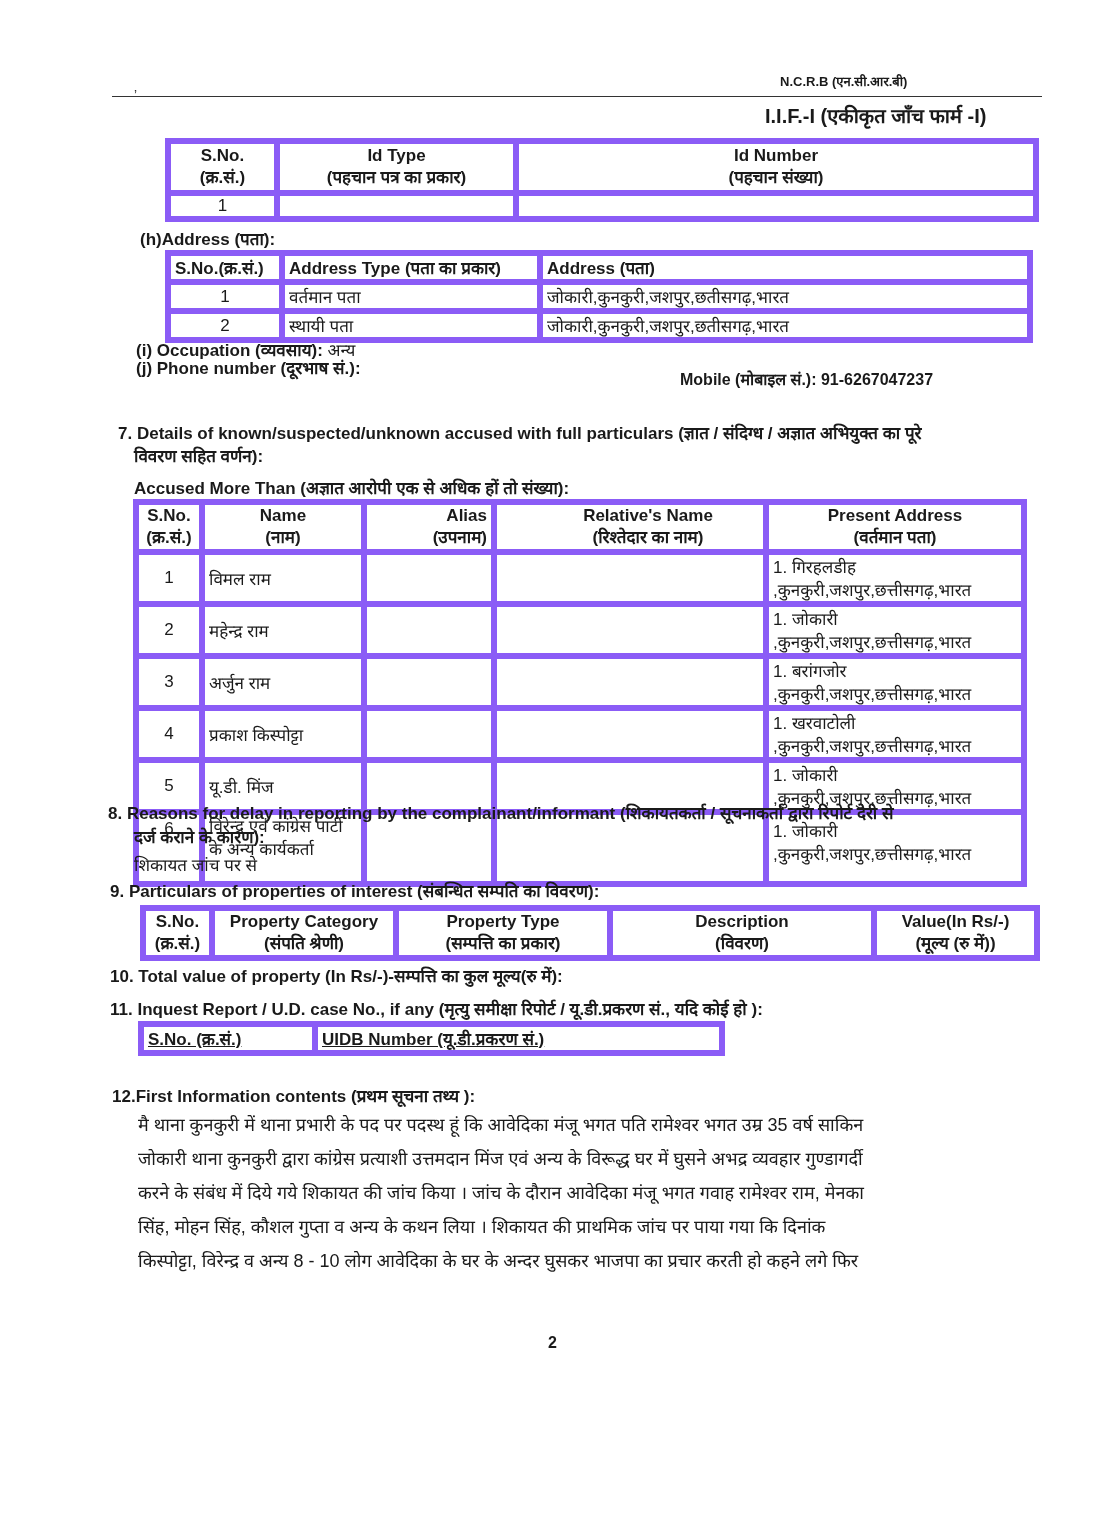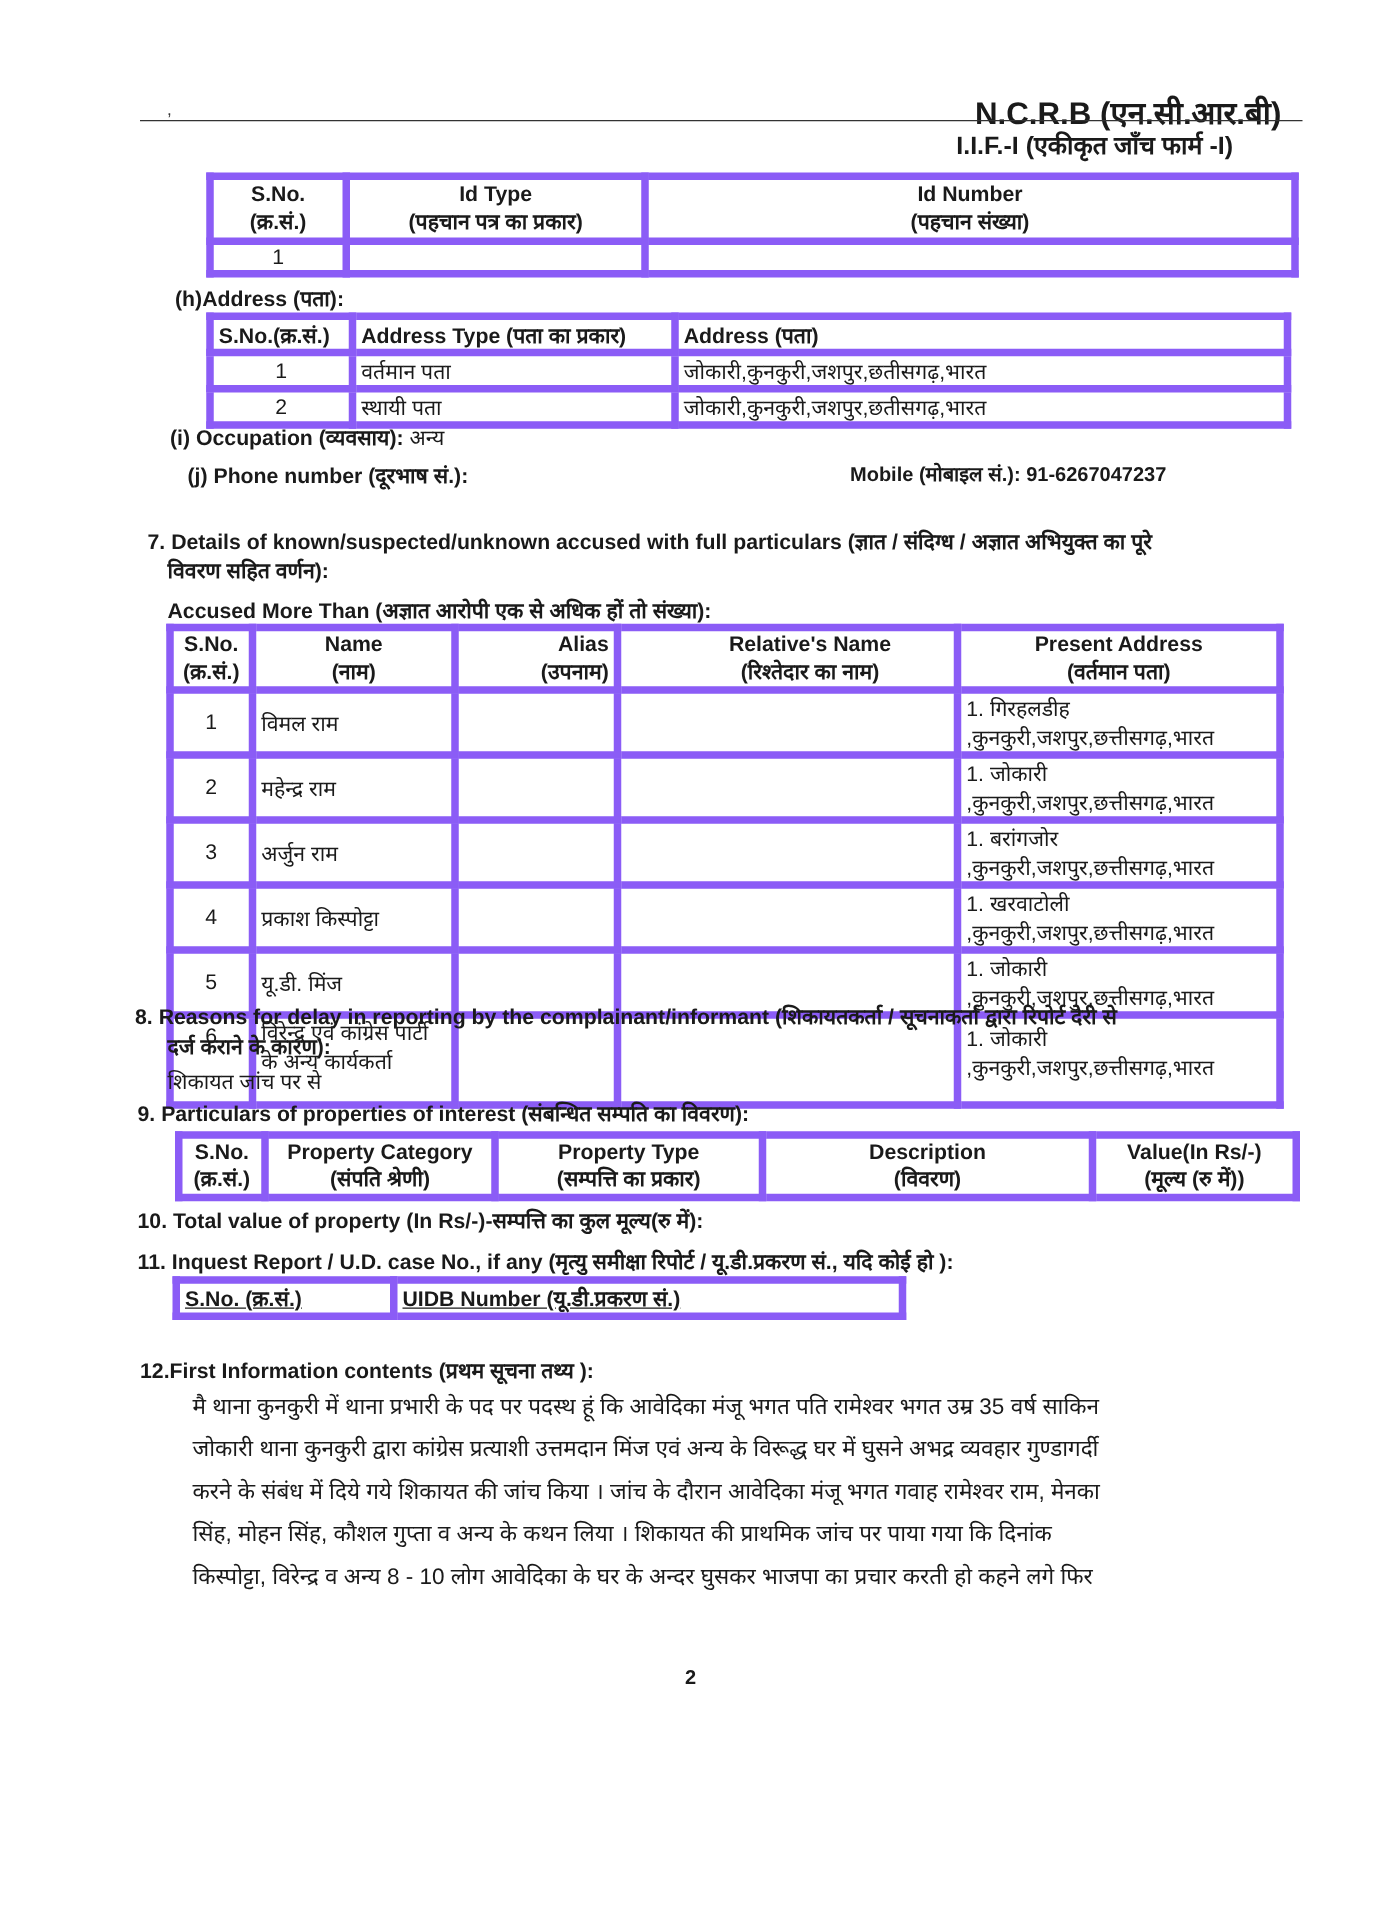--- a/index.html
+++ b/index.html
@@ -1,21 +1,21 @@
 <!DOCTYPE html>
 <html><head>
 <meta charset="utf-8">
 <style>
   html, body { margin: 0; padding: 0; }
   body {
     width: 1110px; height: 1536px; background: #ffffff; position: relative; overflow: hidden;
     font-family: "Liberation Sans", "DejaVu Sans", sans-serif; color: #1a1a1a;
   }
   .abs { position: absolute; }
-  .hdr1 { left: 780px; top: 72px; font-size: 25px; font-weight: bold; }
+  .hdr1 { left: 780px; top: 72px; font-size: 13px; font-weight: bold; }
   .hdr-rule { left: 112px; top: 96px; width: 930px; height: 0; border-top: 1.5px solid #333; }
   .hdr2 { left: 765px; top: 102px; font-size: 20px; font-weight: bold; }
   .tick { font-size: 14px; color: #333; }
   table { border-collapse: collapse; position: absolute; font-size: 17px; }
   td, th { border: 6px solid #8b5cf6; padding: 0 4px; font-weight: normal; vertical-align: middle; }
   th { font-weight: bold; text-align: center; line-height: 22px; }
   .b { font-weight: bold; }
   .c { text-align: center; }
   .lbl { font-size: 17px; font-weight: bold; }
   .txt { font-size: 17px; }
@@ -63,21 +63,21 @@
     <td>स्थायी पता</td>
     <td>जोकारी,कुनकुरी,जशपुर,छतीसगढ़,भारत</td>
   </tr>
 </tbody>
   </table>
 
 <div class="abs lbl" style="left:136px;top:338px;">
   <span>(i) Occupation (व्यवसाय):</span>
   <span style="font-weight:normal;">अन्य</span>
 </div>
-<div class="abs lbl" style="left:136px;top:368px;margin-left:14px;">(j) Phone number (दूरभाष सं.):</div>
+<div class="abs lbl" style="left:136px;top:356px;">(j) Phone number (दूरभाष सं.):</div>
 <div class="abs" style="left:680px;top:368px;font-size:16px;font-weight:bold;">
   <span>Mobile (मोबाइल सं.):</span>
   <span>91-6267047237</span>
 </div>
 
 <div class="abs lbl" style="left:118px;top:421px;">7. Details of known/suspected/unknown accused with full particulars (ज्ञात / संदिग्ध / अज्ञात अभियुक्त का पूरे</div>
 <div class="abs lbl" style="left:134px;top:444px;">विवरण सहित वर्णन):</div>
 <div class="abs lbl" style="left:134px;top:476px;">Accused More Than (अज्ञात आरोपी एक से अधिक हों तो संख्या):</div>
 <table style="left:133px;top:499px;width:894px;">
   <tbody>
@@ -156,21 +156,21 @@
 <table style="left:138px;top:1021px;width:587px;text-decoration:underline;">
   <tbody>
       <tr style="height:24px;">
     <td class="b" style="width:160px;">S.No. (क्र.सं.)</td>
     <td class="b">UIDB Number (यू.डी.प्रकरण सं.)</td>
   </tr>
 </tbody>
   </table>
 
 <div class="abs lbl" style="left:112px;top:1084px;">12.First Information contents (प्रथम सूचना तथ्य ):</div>
-<div class="abs para" style="left:138px;top:1108px;width:880px;margin-left:16px;">
+<div class="abs para" style="left:138px;top:1108px;width:880px;">
   <div>मै थाना कुनकुरी में थाना प्रभारी के पद पर पदस्थ हूं कि आवेदिका मंजू भगत पति रामेश्वर भगत उम्र 35 वर्ष साकिन</div>
   <div>जोकारी थाना कुनकुरी द्वारा कांग्रेस प्रत्याशी उत्तमदान मिंज एवं अन्य के विरूद्ध घर में घुसने अभद्र व्यवहार गुण्डागर्दी</div>
   <div>करने के संबंध में दिये गये शिकायत की जांच किया । जांच के दौरान आवेदिका मंजू भगत गवाह रामेश्वर राम, मेनका</div>
   <div>सिंह, मोहन सिंह, कौशल गुप्ता व अन्य के कथन लिया । शिकायत की प्राथमिक जांच पर पाया गया कि दिनांक</div>
   <div>किस्पोट्टा, विरेन्द्र व अन्य 8 - 10 लोग आवेदिका के घर के अन्दर घुसकर भाजपा का प्रचार करती हो कहने लगे फिर</div>
 </div>
 
 <div class="abs pageno">2</div>
 
 </body></html>

